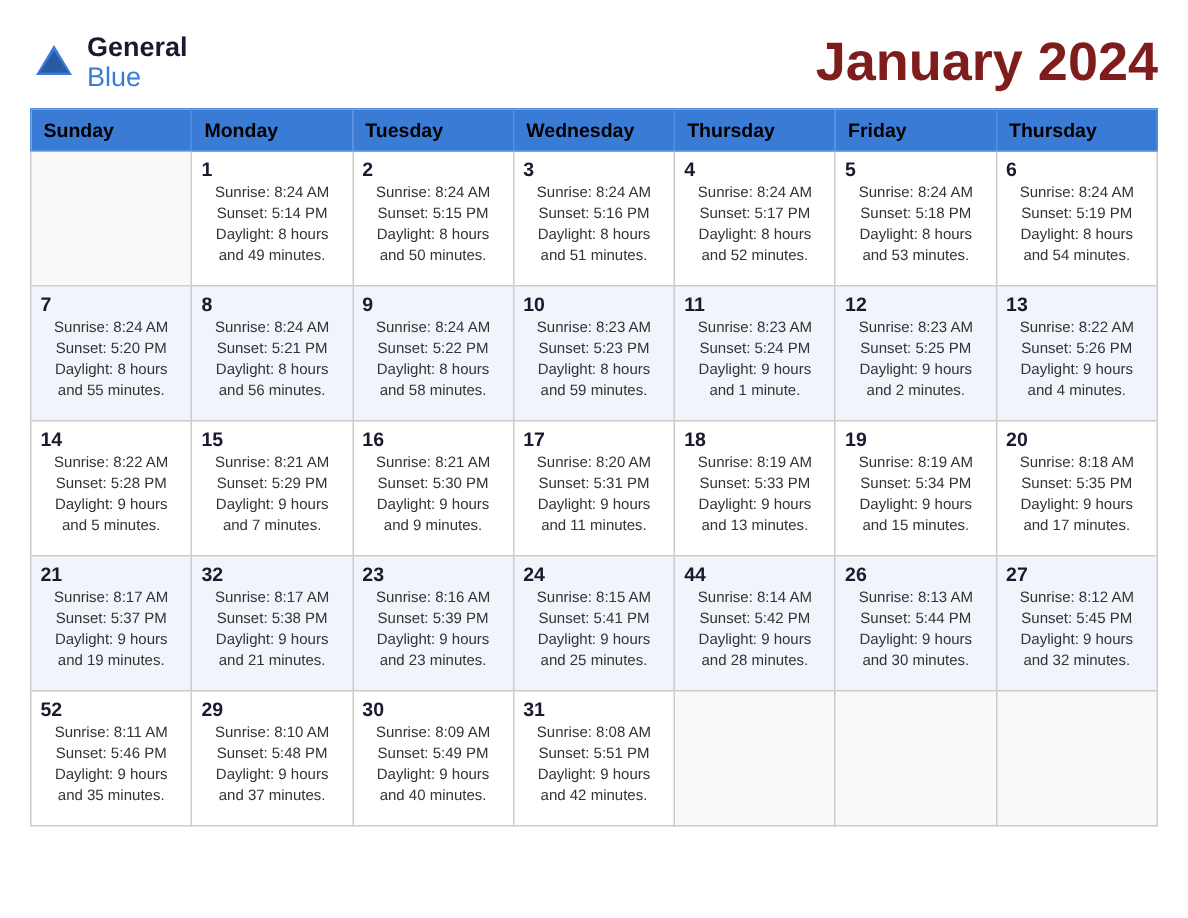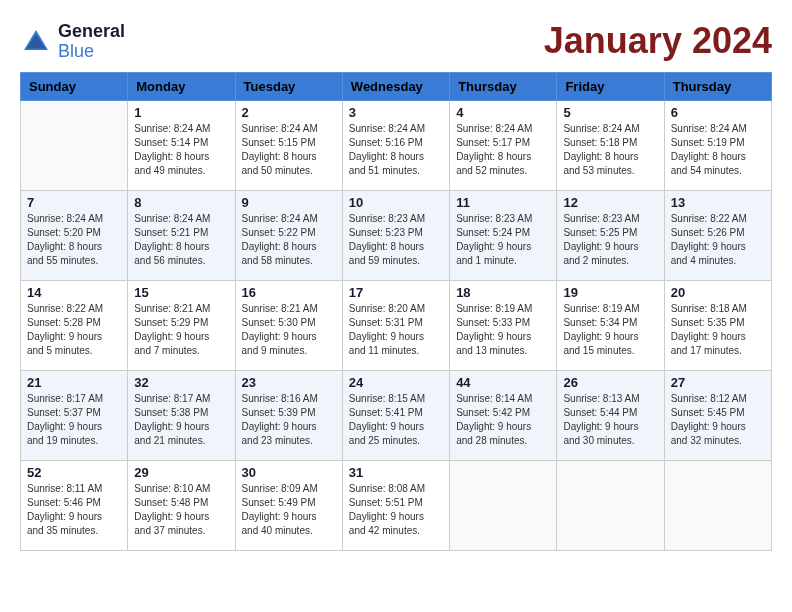--- a/index.html
+++ b/index.html
@@ -76,20 +76,21 @@
     .day-number {
       font-size: 13px;
       font-weight: bold;
       color: #1a1a2e;
       margin-bottom: 2px;
     }
     .day-info {
       font-size: 10px;
       color: #333;
       line-height: 1.4;
+      text-align: center;
     }
     .empty-cell {
       background: #f9f9f9;
     }
     .shaded {
       background: #f0f4fb;
     }
   </style>
 </head>
 <body>

